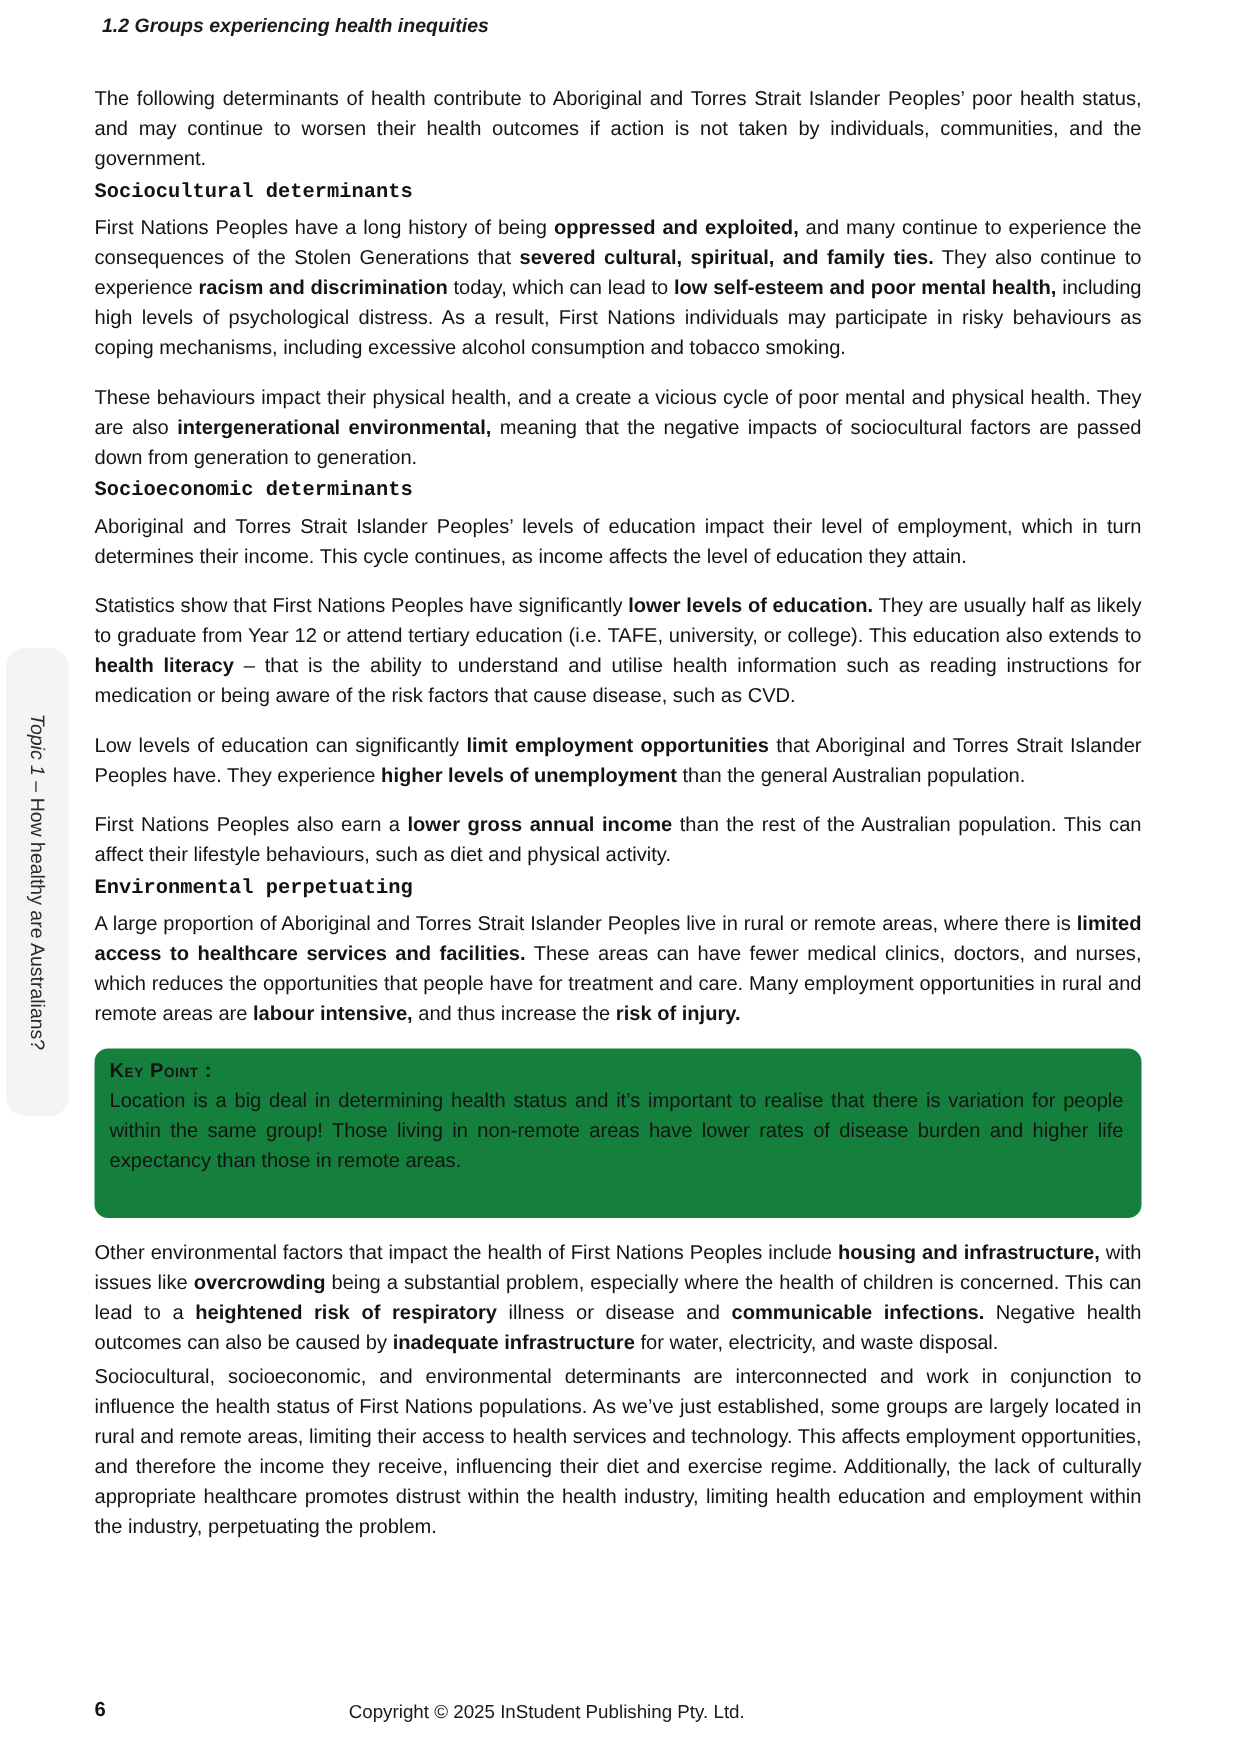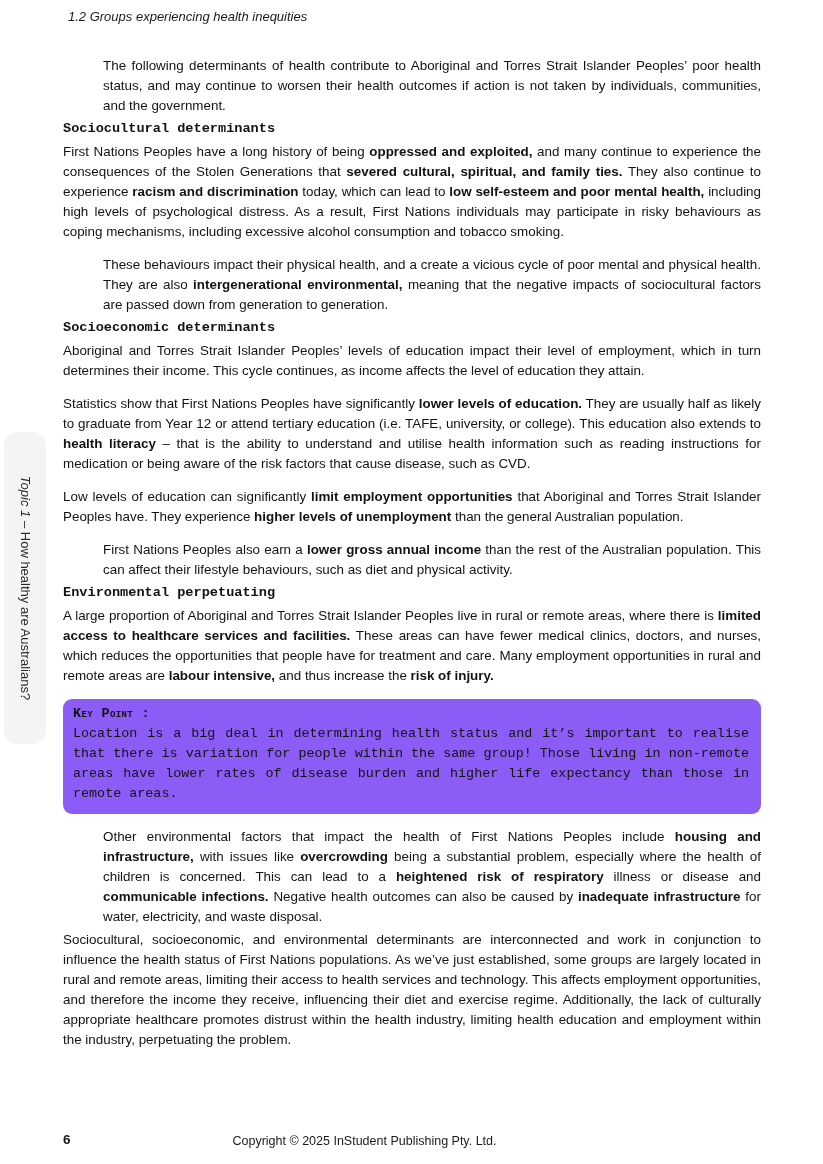--- a/index.html
+++ b/index.html
@@ -10,47 +10,47 @@
     font-family: "Liberation Sans", sans-serif;
     position: relative;
     overflow: hidden;
   }
   .page-header {
     position: absolute;
     top: 9px; left: 68px;
     font-size: 13px;
     font-style: italic;
     color: #1a1a1a;
+    font-weight: bold;
   }
   .article {
     position: absolute;
     top: 56px; left: 63px;
     width: 698px;
     font-size: 13.4px;
     line-height: 20px;
   }
   .para {
     margin: 0 0 13px;
     text-align: justify;
   }
-  .para.tight { margin-bottom: 3px; margin-left: 40px; }
+  .para.tight { margin-bottom: 3px; }
   .sec-heading {
     font-size: 13.6px;
     font-weight: bold;
     margin: 0 0 3px;
     line-height: 20px;
     font-family: Liberation Mono, monospace;
   }
   .para b { font-weight: bold; }
   .keypoint {
-    background: #8b5cf6;
+    background: #15803d;
     border-radius: 9px;
-    padding: 5px 12px 10px 10px;
+    padding: 5px 12px 28px 10px;
     margin: 0 0 13px;
-    font-family: Liberation Mono, monospace;
   }
   .kp-label {
     font-weight: bold;
     font-variant: small-caps;
     letter-spacing: 0.4px;
     line-height: 20px;
   }
   .kp-text { text-align: justify; }
   .sidebar-tab {
     position: absolute;

